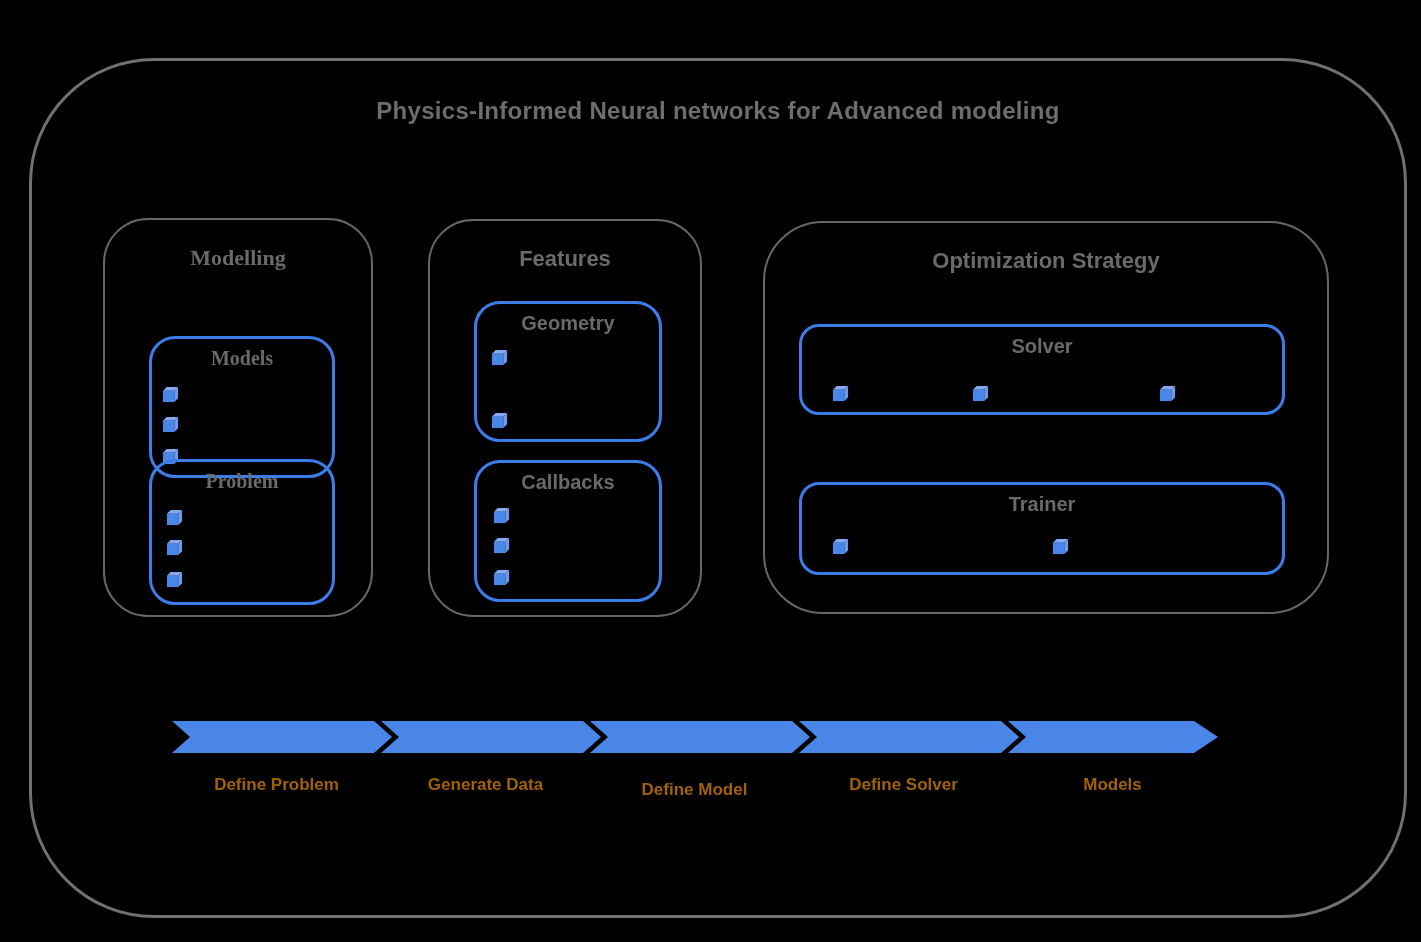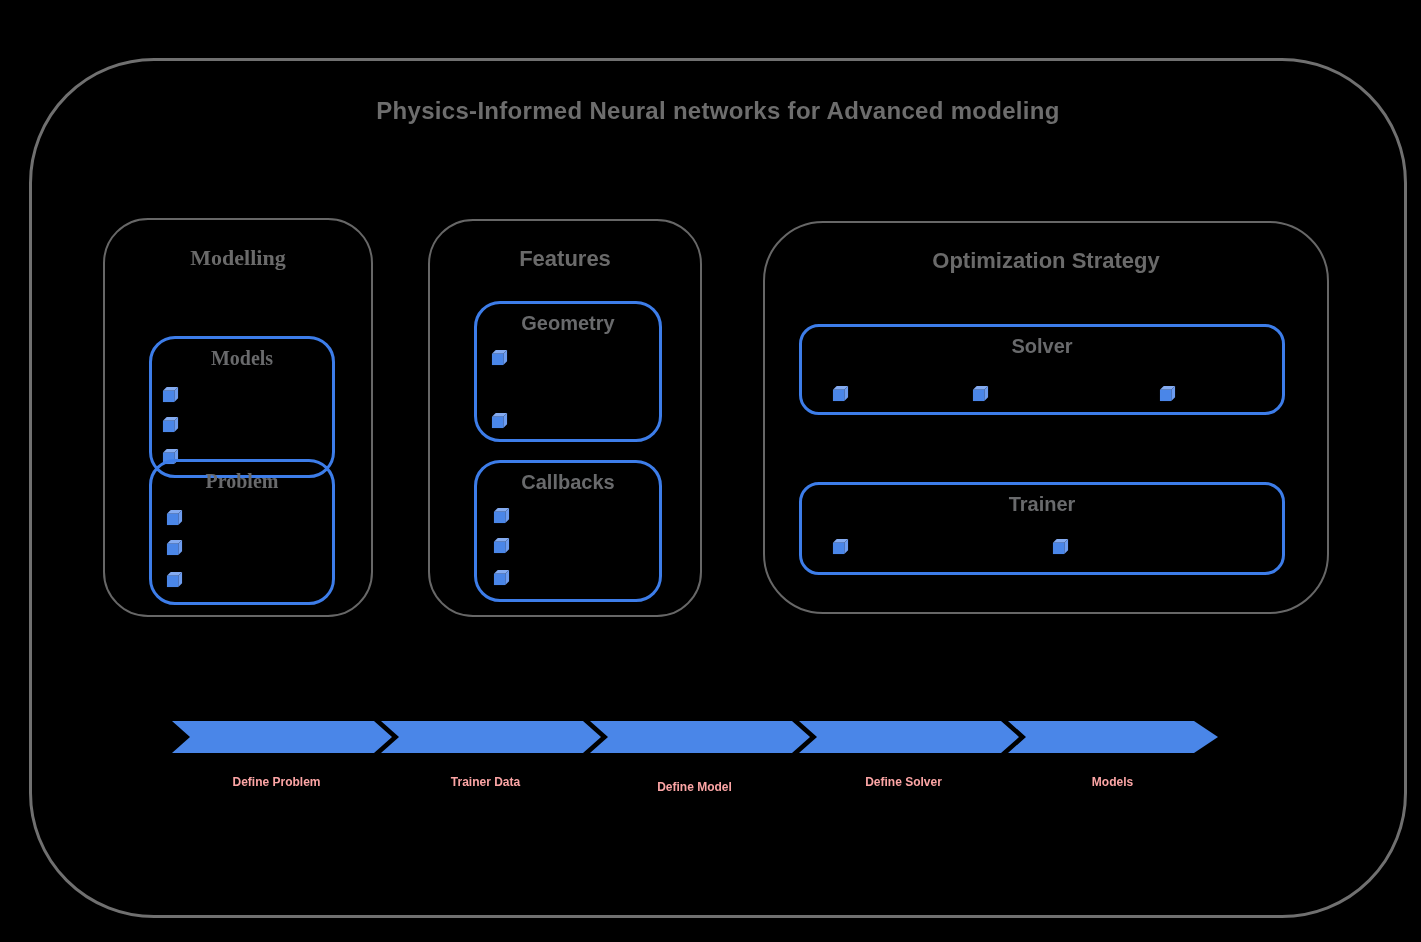--- a/index.html
+++ b/index.html
@@ -42,21 +42,21 @@
   .seg{
     position:absolute;top:721px;height:32px;width:220px;background:#4a86e8;
     clip-path:polygon(0 0,202px 0,220px 50%,202px 100%,0 100%,18px 50%);
   }
   .seg.last{
     width:210px;
     clip-path:polygon(0 0,186px 0,210px 50%,186px 100%,0 100%,18px 50%);
   }
   .flow-label{
     position:absolute;top:775px;width:209px;text-align:center;
-    font-size:12px;color:#fca5a5;
+    font-size:17px;color:#a16207;
   }
 </style>
 </head>
 <body>
 
 <div class="canvas">
 
   <div class="outer"></div>
 
   <div class="main-title">Physics-Informed Neural networks for Advanced modeling</div>
@@ -177,18 +177,18 @@
     </div>
   </div>
 
   <div class="seg" style="left:172px"></div>
   <div class="seg" style="left:381px"></div>
   <div class="seg" style="left:590px"></div>
   <div class="seg" style="left:799px"></div>
   <div class="seg last" style="left:1008px"></div>
 
   <div class="flow-label" style="left:172px">Define Problem</div>
-  <div class="flow-label" style="left:381px">Trainer Data</div>
+  <div class="flow-label" style="left:381px">Generate Data</div>
   <div class="flow-label" style="left:590px;top:780px">Define Model</div>
   <div class="flow-label" style="left:799px">Define Solver</div>
   <div class="flow-label" style="left:1008px">Models</div>
 
 </div>
 
 </body></html>

